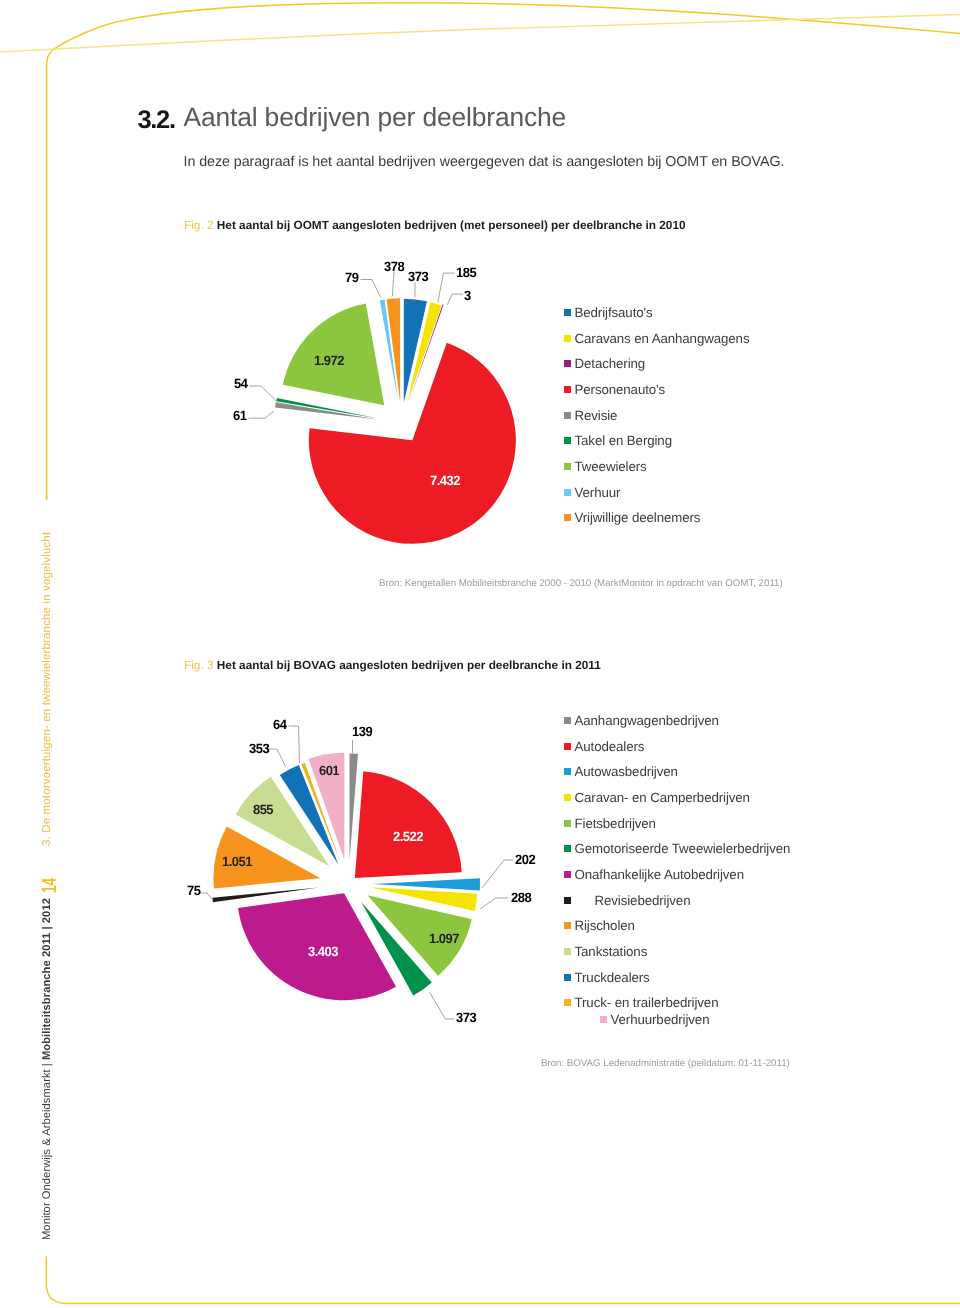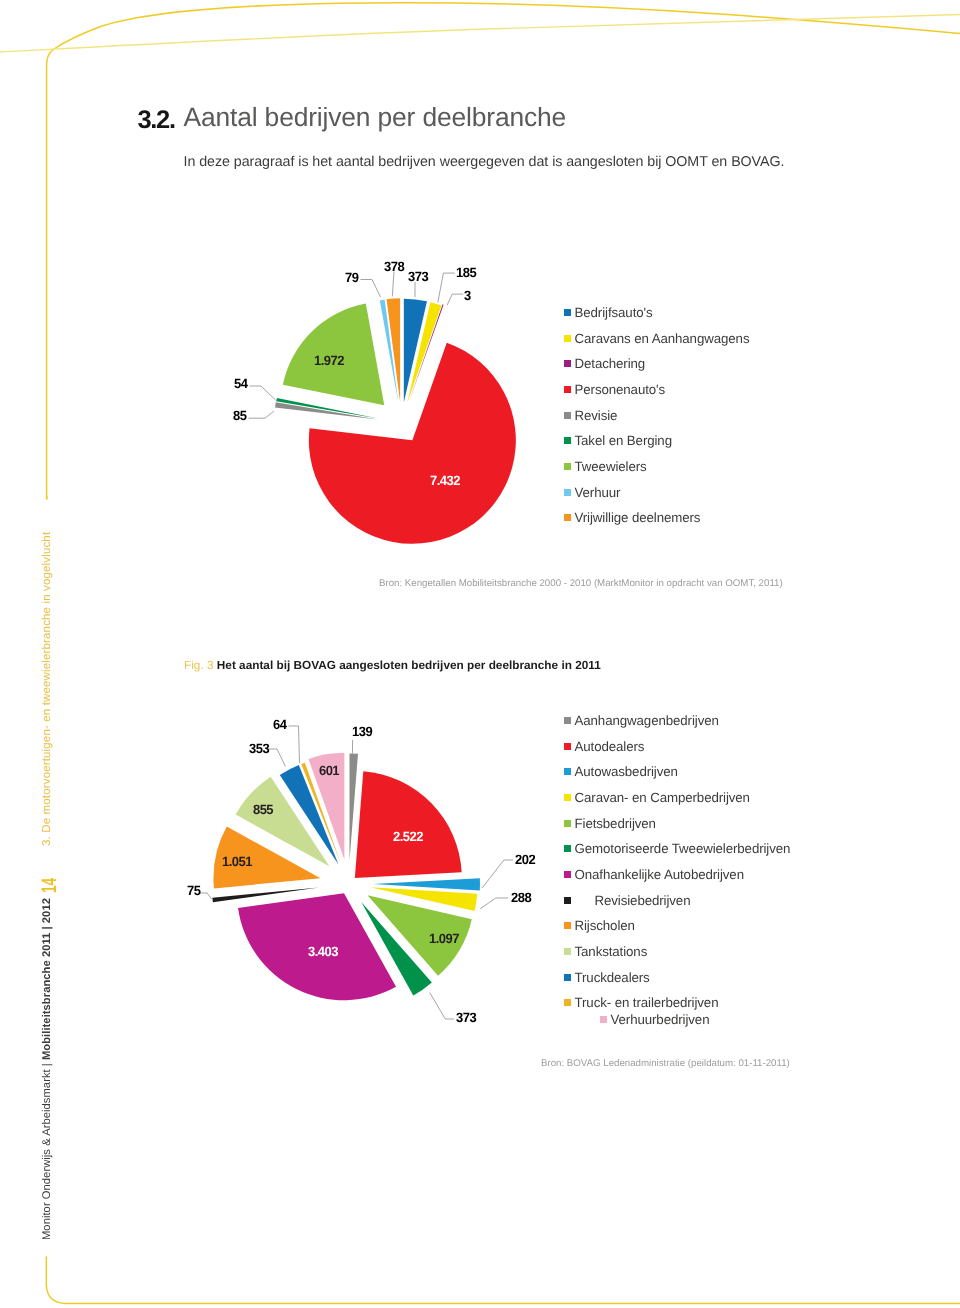--- a/index.html
+++ b/index.html
@@ -41,20 +41,21 @@
    <path fill="none" stroke="#f0cb26" stroke-width="1.5" stroke-linecap="round" d="M46.7 496 L46.7 499"></path>
   </svg>
   <div class="vwrap">
    <div class="vtext" style="left:41px;top:846px;font-size:11.5px;color:#e8c04a;letter-spacing:0.15px;">3. De motorvoertuigen- en tweewielerbranche in vogelvlucht</div>
    <div class="vtext" style="left:37.5px;top:892.5px;font-size:21px;font-weight:700;color:#f0c12b;letter-spacing:0px;transform:rotate(-90deg) scale(0.65,1);">14</div>
    <div class="vtext" style="left:41px;top:1240px;font-size:11.2px;color:#3c3c3b;letter-spacing:0.05px;"><span>Monitor Onderwijs &amp; Arbeidsmarkt  |  </span><span style="font-weight:700;">Mobiliteitsbranche 2011 | 2012</span></div>
   </div>
   <div class="abs" id="secNum">3.2.</div>
   <div class="abs" id="secIntro">In deze paragraaf is het aantal bedrijven weergegeven dat is aangesloten bij OOMT en BOVAG.</div>
   <div class="abs" id="secTitle">Aantal bedrijven per deelbranche</div>
+  <div class="abs figcap" style="left:184px;top:218px;"><span class="fignum">Fig. 2</span> <span class="captxt">Het aantal bij OOMT aangesloten bedrijven (met personeel) per deelbranche in 2010</span></div>
   <svg class="layer" viewBox="0 0 960 1308" xmlns="http://www.w3.org/2000/svg">
    <g>
     <path d="M403.84,402.23 L403.84,298.73 A103.50,103.50 0 0 1 426.96,301.35 Z" fill="#1272b8" stroke="none"></path>
     <path d="M407.22,403.11 L430.34,302.23 A103.50,103.50 0 0 1 441.45,305.43 Z" fill="#f5e400" stroke="none"></path>
     <path d="M408.80,402.14 L442.65,304.34 A103.50,103.50 0 0 1 443.58,304.67 Z" fill="#9c1c7f" stroke="none"></path>
     <path d="M412.35,440.29 L446.76,342.68 A103.50,103.50 0 1 1 309.55,428.30 Z" fill="#ed1c24" stroke="none"></path>
     <path d="M377.84,419.52 L275.04,407.53 A103.50,103.50 0 0 1 275.79,402.27 Z" fill="#8b8b8a" stroke="none"></path>
     <path d="M378.30,418.59 L276.25,401.33 A103.50,103.50 0 0 1 276.86,398.01 Z" fill="#00914a" stroke="none"></path>
     <path d="M384.29,405.33 L282.85,384.75 A103.50,103.50 0 0 1 365.82,303.49 Z" fill="#8cc63e" stroke="none"></path>
     <path d="M398.28,402.35 L379.81,300.51 A103.50,103.50 0 0 1 384.69,299.75 Z" fill="#6ec9ec" stroke="none"></path>
@@ -72,21 +73,21 @@
   </svg>
   <div>
    <div class="abs pielbl inlbl" style="left:444.7px;top:479.5px;color:#ffffff;"><i>7.432</i></div>
    <div class="abs pielbl inlbl" style="left:328.5px;top:360.0px;color:#231f20;"><i>1.972</i></div>
    <div class="abs pielbl outlbl" style="left:344.8px;top:277.0px;"><i>79</i></div>
    <div class="abs pielbl outlbl" style="left:383.9px;top:266.4px;"><i>378</i></div>
    <div class="abs pielbl outlbl" style="left:408.1px;top:276.2px;"><i>373</i></div>
    <div class="abs pielbl outlbl" style="left:455.8px;top:271.9px;"><i>185</i></div>
    <div class="abs pielbl outlbl" style="left:464.4px;top:294.8px;"><i>3</i></div>
    <div class="abs pielbl outlbl" style="left:234.3px;top:383.2px;"><i>54</i></div>
-   <div class="abs pielbl outlbl" style="left:232.7px;top:415.4px;"><i>85</i></div>
+   <div class="abs pielbl outlbl" style="left:232.7px;top:415.4px;"><i>61</i></div>
   </div>
   <div class="abs legend" style="left:564px;top:306px;">
    <div class="lgitem" style="top:0.0px;">
         <span class="sw" style="background:#1272b8;"></span>
         <span class="lgtxt">Bedrijfsauto's</span>
       </div>
    <div class="lgitem" style="top:25.6px;">
         <span class="sw" style="background:#f5e400;"></span>
         <span class="lgtxt">Caravans en Aanhangwagens</span>
       </div>

